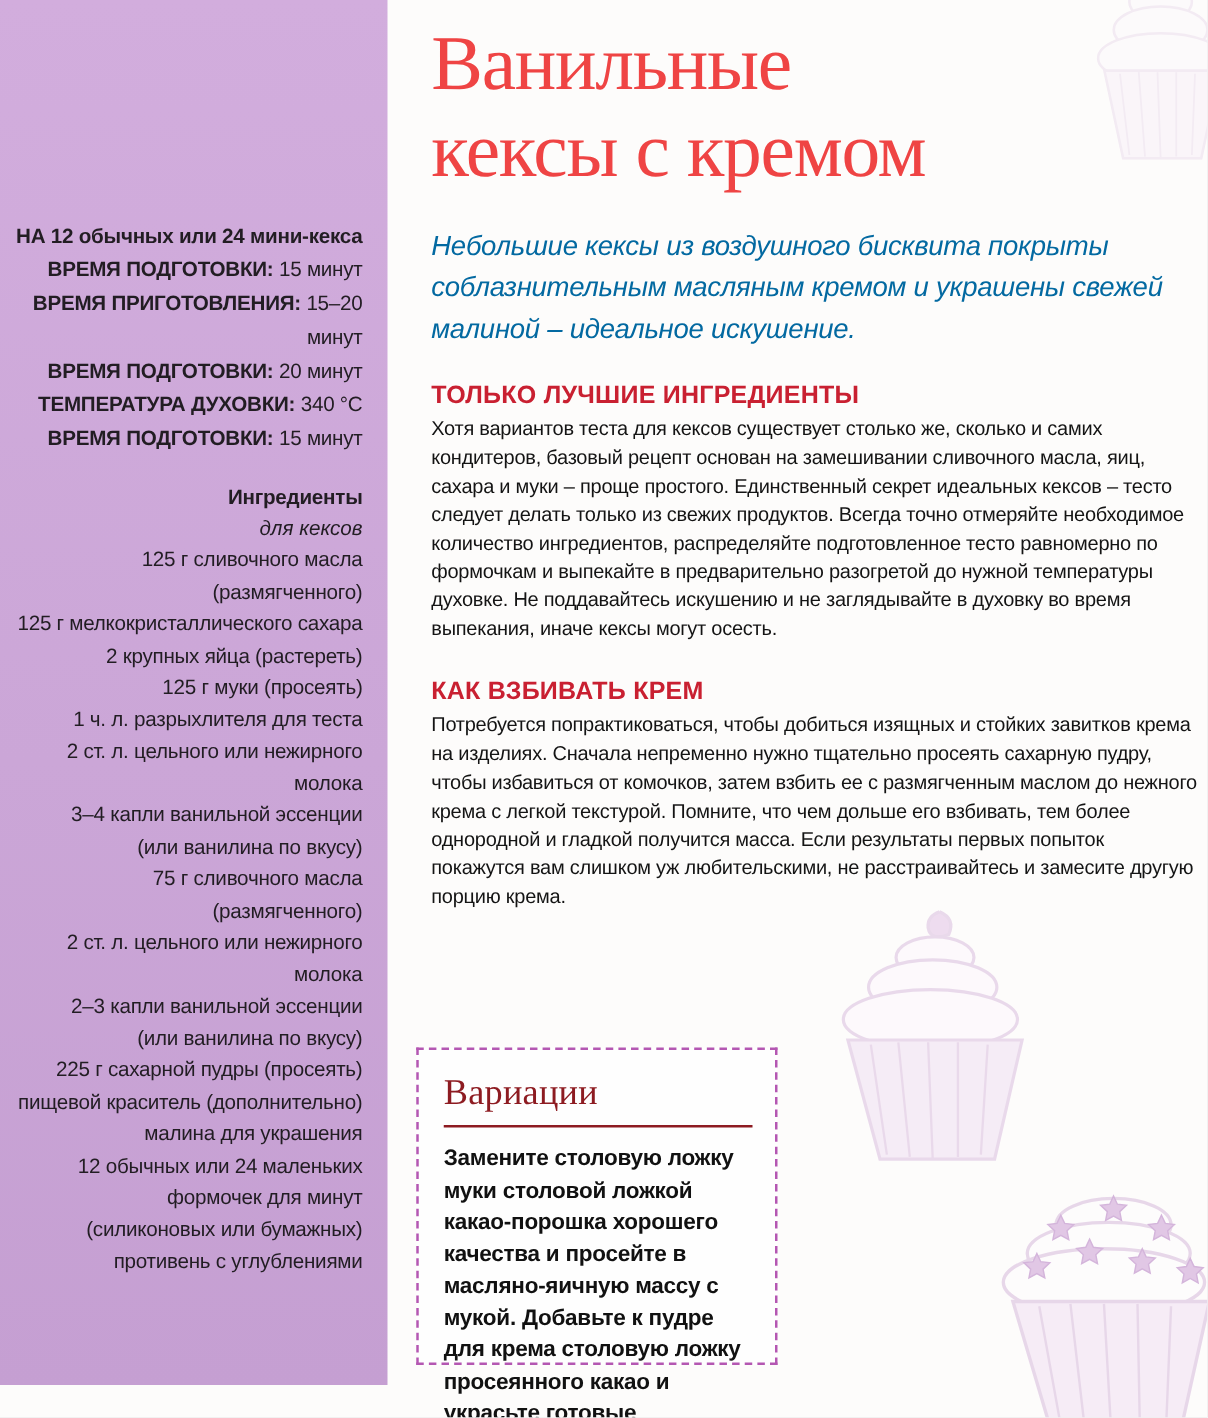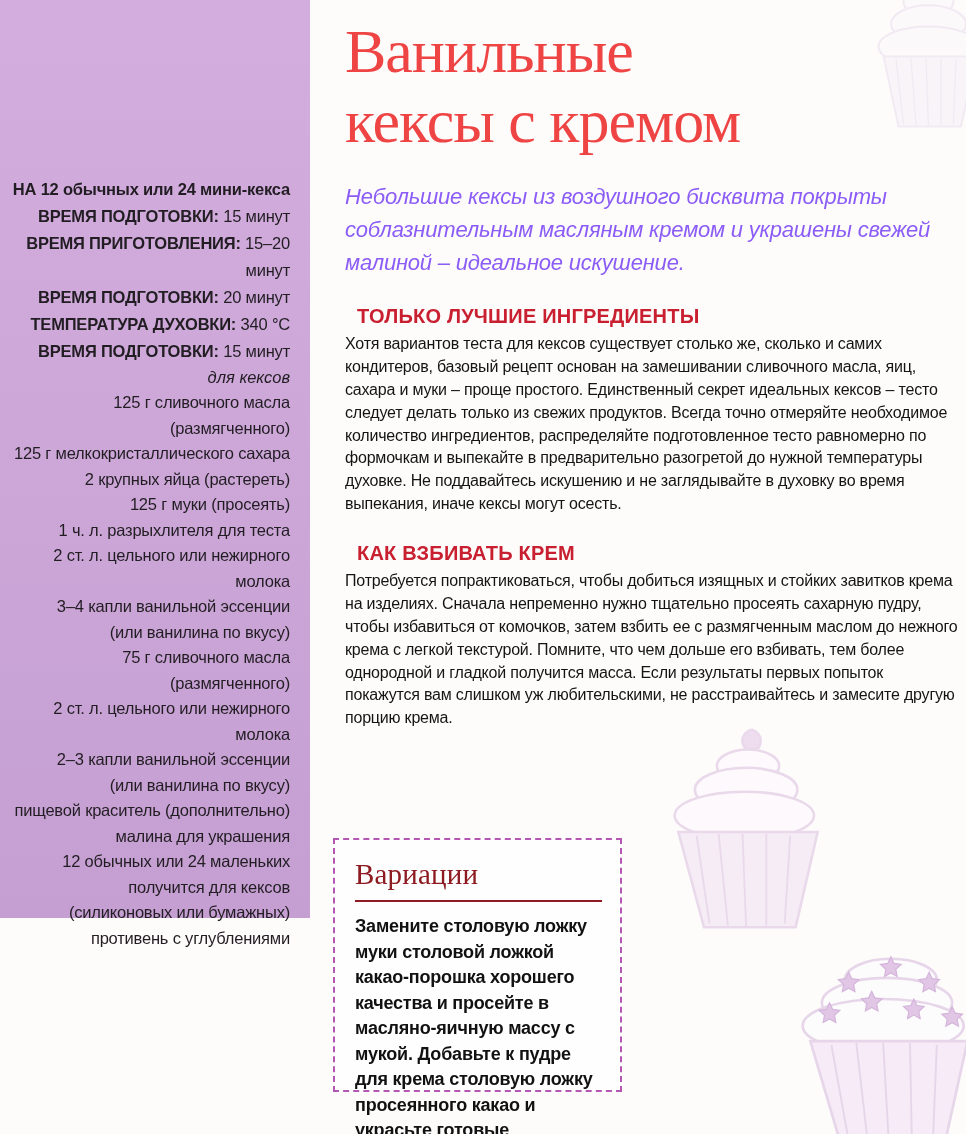--- a/index.html
+++ b/index.html
@@ -3,46 +3,46 @@
 <meta charset="utf-8">
 <style>
   html,body{margin:0;padding:0;background:#e9e9e9;}
   .page{
     position:relative;width:966px;height:1134px;margin:0 auto;
     background:#fdfcfb;overflow:hidden;
     font-family:"Liberation Sans",sans-serif;color:#151515;
   }
   
   .sidebar{
-    position:absolute;left:0;top:0;width:310px;height:918px;
+    position:absolute;left:0;top:0;width:310px;height:1108px;
     background:linear-gradient(180deg,#d2addd 0%,#cba6d7 55%,#c59fd2 100%);
     box-sizing:border-box;padding:176px 20px 13px 12px;
     text-align:right;color:#221d23;
   }
   .sb-line{font-size:16.5px;line-height:27px;letter-spacing:-0.2px;}
   .sb-line b{font-weight:bold;}
   .sb-head{font-weight:bold;font-size:16.5px;line-height:26px;letter-spacing:-0.2px;}
   .sb-ital{font-style:italic;font-size:16.5px;line-height:25px;}
   .sb-ing .sb-line{line-height:25.5px;}
   .mt-lg{margin-top:20px;}
   .mt-md{margin-top:16px;}
   
   .main{position:absolute;left:345px;top:0;width:613px;}
   .title{
     font-family:"Liberation Serif","DejaVu Serif",serif;
     font-weight:normal;color:#ef4444;
     font-size:62px;line-height:1.13;margin:16px 0 0;letter-spacing:-1px;
   }
   .intro{
-    font-style:italic;font-size:22px;line-height:1.5;color:#8b5cf6;
+    font-style:italic;font-size:22px;line-height:1.5;color:#0369a1;
     margin-top:24px;letter-spacing:-0.2px;
   }
   .section-heading{
     color:#c92031;font-size:20px;font-weight:bold;
-    margin:26px 12px 5px;letter-spacing:0.2px;
+    margin:26px 0 5px;letter-spacing:0.2px;
   }
   .body-text{font-size:16px;line-height:1.43;letter-spacing:-0.2px;color:#141414;}
   
   .variations{
     position:absolute;left:333px;top:838px;width:289px;height:254px;
     border:2px dashed #b457b2;box-sizing:border-box;
     padding:12px 18px 0 20px;background:rgba(255,255,255,0.65);
   }
   .variations h2{
     font-family:"Liberation Serif","DejaVu Serif",serif;
@@ -82,45 +82,47 @@
     <div class="sb-line">
       <b>ТЕМПЕРАТУРА ДУХОВКИ:</b>
       <span>340 °C</span>
     </div>
 
     <div class="sb-line">
       <b>ВРЕМЯ ПОДГОТОВКИ:</b>
       <span>15 минут</span>
     </div>
 
+    <div class="sb-head mt-lg">Ингредиенты</div>
     <div class="sb-ital">для кексов</div>
     <div class="sb-ing">
       <div class="sb-line">125 г сливочного масла</div>
       <div class="sb-line">(размягченного)</div>
       <div class="sb-line">125 г мелкокристаллического сахара</div>
       <div class="sb-line">2 крупных яйца (растереть)</div>
       <div class="sb-line">125 г муки (просеять)</div>
       <div class="sb-line">1 ч. л. разрыхлителя для теста</div>
       <div class="sb-line">2 ст. л. цельного или нежирного молока</div>
       <div class="sb-line">3–4 капли ванильной эссенции</div>
       <div class="sb-line">(или ванилина по вкусу)</div>
     </div>
 
     <div class="sb-ing">
       <div class="sb-line">75 г сливочного масла (размягченного)</div>
       <div class="sb-line">2 ст. л. цельного или нежирного молока</div>
       <div class="sb-line">2–3 капли ванильной эссенции</div>
       <div class="sb-line">(или ванилина по вкусу)</div>
+      <div class="sb-line">225 г сахарной пудры (просеять)</div>
       <div class="sb-line">пищевой краситель (дополнительно)</div>
       <div class="sb-line">малина для украшения</div>
     </div>
 
     <div class="sb-ing">
       <div class="sb-line">12 обычных или 24 маленьких</div>
-      <div class="sb-line">получится для кексов</div>
+      <div class="sb-line">формочек для минут</div>
       <div class="sb-line">(силиконовых или бумажных)</div>
       <div class="sb-line">противень с углублениями</div>
     </div>
   </aside>
 
   <main class="main">
     <h1 class="title"><span>Ванильные</span><br>
       <span>кексы с кремом</span></h1>
 
     <p class="intro">Небольшие кексы из воздушного бисквита покрыты соблазнительным масляным кремом и украшены свежей малиной – идеальное искушение.</p>

